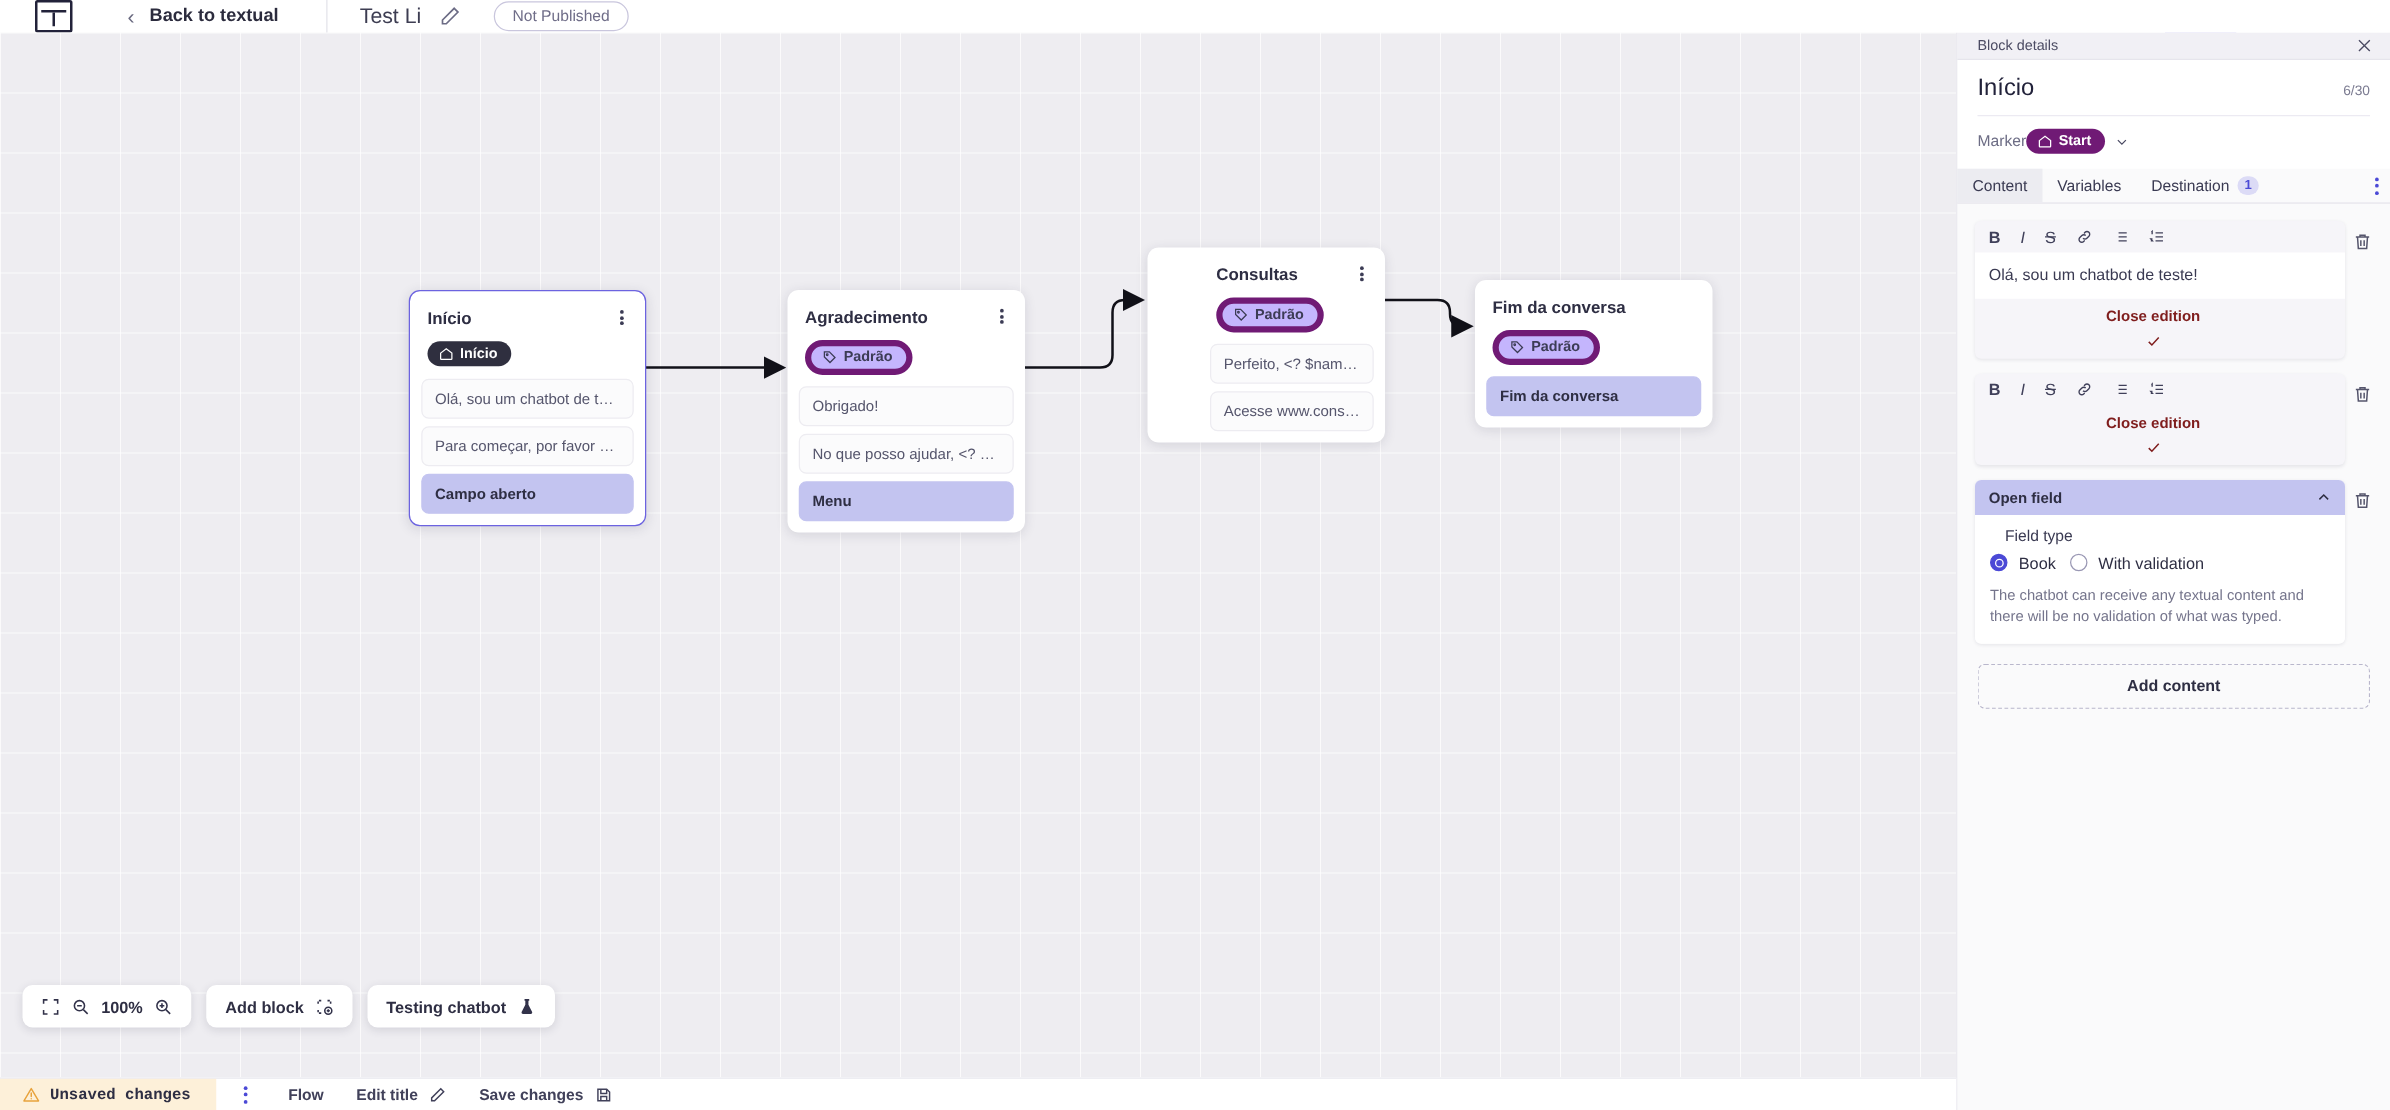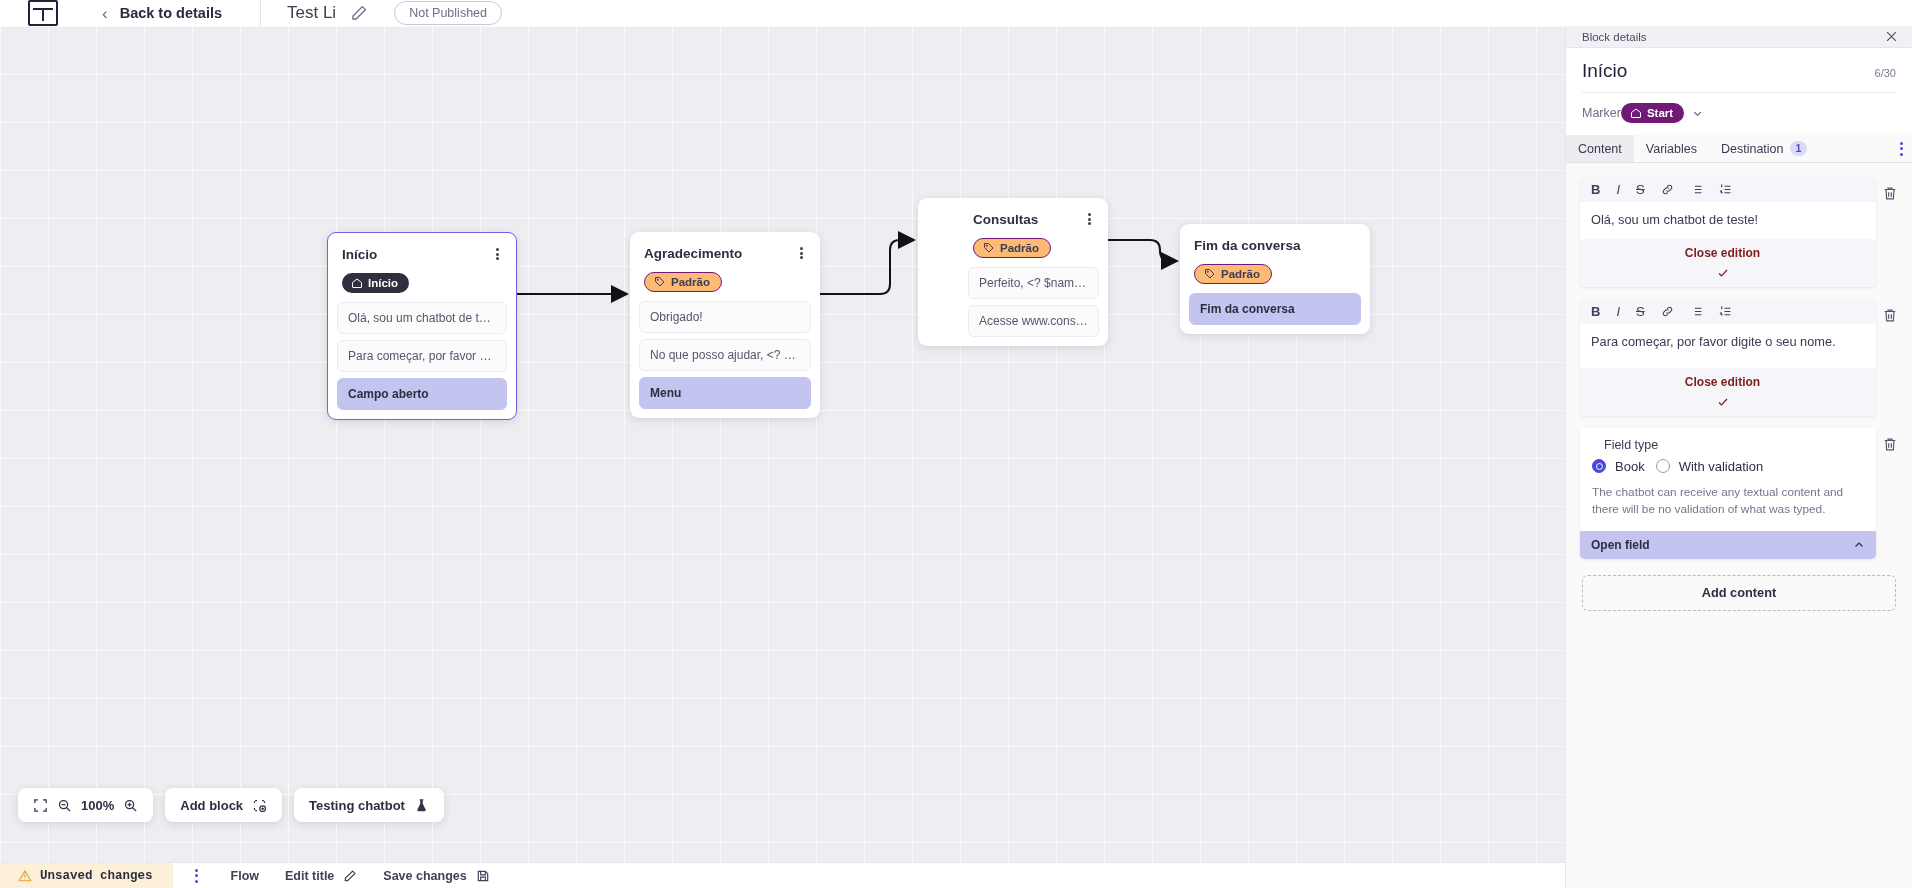--- a/index.html
+++ b/index.html
@@ -101,21 +101,21 @@
     display: block;
   }
   .tag-start {
     display: inline-flex; align-items: center; gap: 5px;
     background: #2f2f3f; color: #fff; border-radius: 20px;
     padding: 4px 11px 4px 9px; font-size: 11.5px; font-weight: 700;
     margin: 10px 0 0 0;
   }
   .tag-default {
     display: inline-flex; align-items: center; gap: 5px;
-    background: #fdba74; color: #3c3c55; border: 1px solid #701a75;
+    background: #c4b5fd; color: #3c3c55; border: 5px solid #701a75;
     border-radius: 20px; padding: 3px 11px 3px 9px;
     font-size: 11.5px; font-weight: 700; margin: 10px 0 0 0;
   }
   .ico-home { width: 12px; height: 12px; flex: none; }
   .ico-tag  { width: 12px; height: 12px; flex: none; }
 
   .node-rows { padding: 0 9px; margin-top: 9px; }
   .node-row {
     background: #fbfbfc; border: 1px solid #edecf1; border-radius: 6px;
     font-size: 12px; color: #55556c; padding: 8px 10px; margin-bottom: 6px;
@@ -278,21 +278,21 @@
     height: 36px; display: flex; align-items: center; justify-content: center;
     font-size: 12.8px; font-weight: 700; color: #2e2e43; background: #fafafb;
   }
 </style>
 </head>
 <body>
 
 <div id="top-header">
   <div class="logo-mark"></div>
   <span class="back-chev">‹</span>
-  <div id="back-to-chatbots">Back to details</div>
+  <div id="back-to-chatbots">Back to textual</div>
   <div class="hdr-divider"></div>
   <div id="bot-title">Test Li</div>
   <svg class="pencil-ico" viewBox="0 0 24 24" fill="none" stroke="currentColor" stroke-width="1.8">
     <path d="M16.5 3.5l4 4L8 20H4v-4z"></path>
   </svg>
   <div id="publish-badge">Not Published</div>
 </div>
 
 <div id="header-tabs">
   <div class="htab">General information</div>
@@ -552,55 +552,54 @@
             <path d="M10 14a4 4 0 005.7 0l3-3a4 4 0 10-5.7-5.7L11.5 7"></path>
             <path d="M14 10a4 4 0 00-5.7 0l-3 3a4 4 0 105.7 5.7l1.5-1.5"></path>
           </svg>
           <svg class="etool" viewBox="0 0 24 24" fill="none" stroke="currentColor" stroke-width="2">
             <path d="M9 6h12M9 12h12M9 18h12M4 6h.01M4 12h.01M4 18h.01"></path>
           </svg>
           <svg class="etool" viewBox="0 0 24 24" fill="none" stroke="currentColor" stroke-width="2">
             <path d="M10 6h11M10 12h11M10 18h11M4 5l1-1v4M3 18h2.5L3 15h2.5"></path>
           </svg>
         </div>
-        <div class="editor-text" style="min-height:44px;">Para começar, por favor digite o seu nome.</div>
         <div class="editor-foot">
           <span>Close edition</span>
           <svg class="chk" viewBox="0 0 24 24" fill="none" stroke="currentColor" stroke-width="2.4">
             <path d="M4 13l5 5L20 6"></path>
           </svg>
         </div>
       </div>
       <svg class="trash" viewBox="0 0 24 24" fill="none" stroke="currentColor" stroke-width="1.8">
         <path d="M4 6h16M9 6V4h6v2M6 6l1 14h10l1-14M10 10v7M14 10v7"></path>
       </svg>
     </div>
 
     <div class="content-card">
       <div id="open-field-card">
+        <div id="open-field-head">
+          <span id="open-field-title">Open field</span>
+          <svg class="chev-up" viewBox="0 0 24 24" fill="none" stroke="currentColor" stroke-width="2.4">
+            <path d="M5 15l7-7 7 7"></path>
+          </svg>
+        </div>
         <div id="open-field-body">
           <div id="field-type-label">Field type</div>
           <div class="radio-row">
             <label class="radio-opt">
               <span class="radio on"></span>
               <span class="radio-lbl">Book</span>
             </label>
             <label class="radio-opt">
               <span class="radio"></span>
               <span class="radio-lbl">With validation</span>
             </label>
           </div>
           <div id="open-field-help">The chatbot can receive any textual content and there will be no validation of what was typed.</div>
         </div>
-        <div id="open-field-head">
-          <span id="open-field-title">Open field</span>
-          <svg class="chev-up" viewBox="0 0 24 24" fill="none" stroke="currentColor" stroke-width="2.4">
-            <path d="M5 15l7-7 7 7"></path>
-          </svg>
-        </div>
       </div>
       <svg class="trash" viewBox="0 0 24 24" fill="none" stroke="currentColor" stroke-width="1.8">
         <path d="M4 6h16M9 6V4h6v2M6 6l1 14h10l1-14M10 10v7M14 10v7"></path>
       </svg>
     </div>
 
     <div id="add-content">Add content</div>
   </div>
 </div>
 

